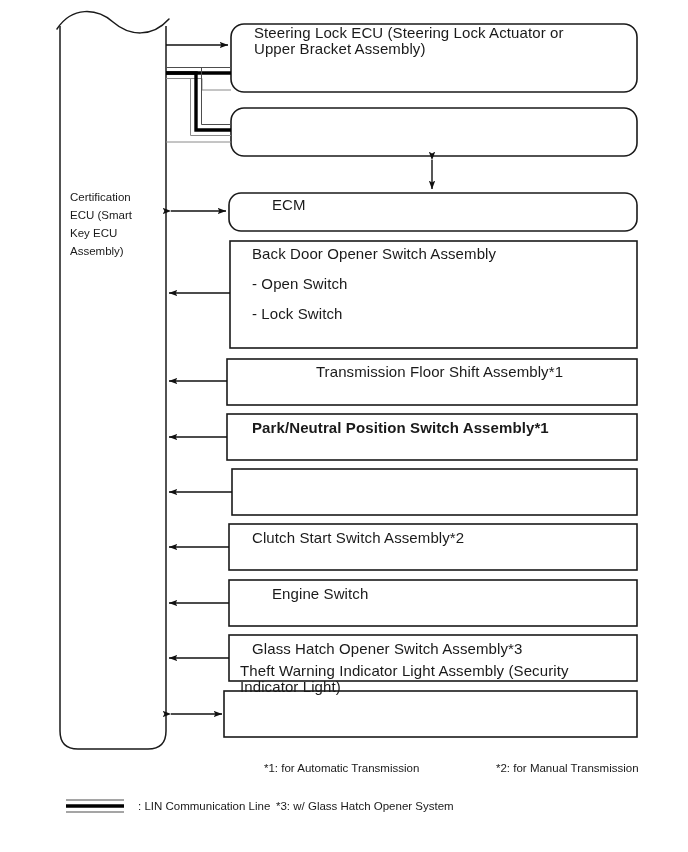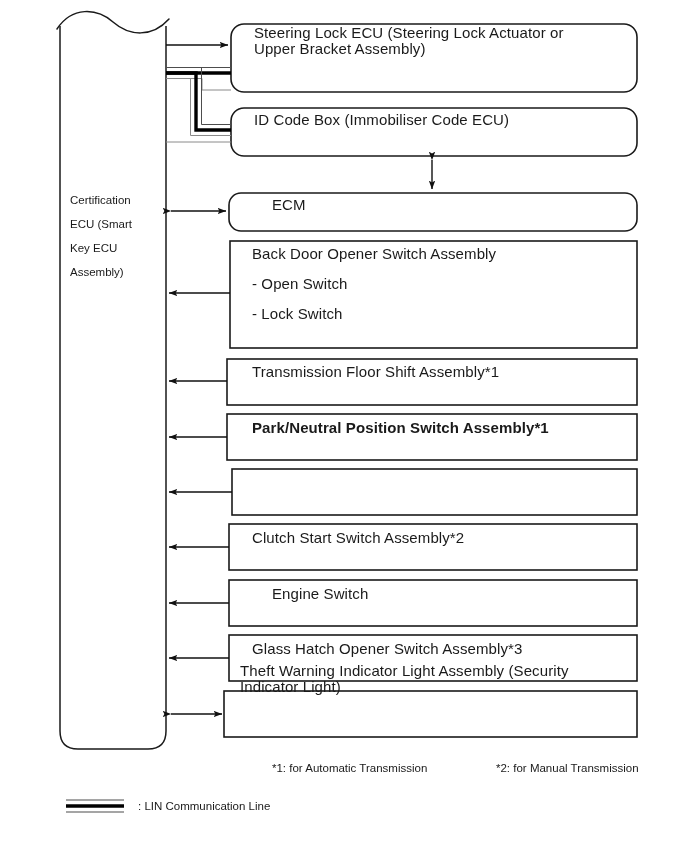--- a/index.html
+++ b/index.html
@@ -40,21 +40,21 @@
   .legend-text {
     position: absolute;
     font-size: 11.5px;
     line-height: 15px;
     color: #1a1a1a;
     white-space: nowrap;
   }
   .ecu-label {
     position: absolute;
     font-size: 11.5px;
-    line-height: 24px;
+    line-height: 18px;
     color: #1a1a1a;
     white-space: pre-line;
   }
 </style>
 </head>
 <body>
 
 <div id="stage">
 
   <svg class="svg-layer" viewBox="0 0 688 852" xmlns="http://www.w3.org/2000/svg">
@@ -137,31 +137,30 @@
   </svg>
 
   <div class="ecu-label" style="left:70px; top:188px; width:92px;">Certification
 ECU (Smart
 Key ECU
 Assembly)</div>
 
   <div class="node-label" style="left:254px; top:25px; width:370px;">Steering Lock ECU (Steering Lock Actuator or
 Upper Bracket Assembly)</div>
 
-  <div class="node-label" style="left:254px; top:112px; width:370px;">ID Code Box (Immobiliser Code ECU)</div>
 
   <div class="node-label" style="left:272px; top:197px; width:350px;">ECM</div>
 
   <div class="node-label" style="left:252px; top:246px; width:375px; line-height:15px;">Back Door Opener Switch Assembly
 
 - Open Switch
 
 - Lock Switch</div>
 
-  <div class="node-label" style="left:252px; top:364px; width:375px;">Transmission Floor Shift Assembly*1</div>
+  <div class="node-label" style="left:252px; top:364px; width:375px;text-align:center;">Transmission Floor Shift Assembly*1</div>
 
   <div class="node-label" style="left:252px; top:420px; width:375px;font-weight:bold;">Park/Neutral Position Switch Assembly*1</div>
 
 
   <div class="node-label" style="left:252px; top:530px; width:375px;">Clutch Start Switch Assembly*2</div>
 
   <div class="node-label" style="left:252px; top:586px; width:375px;margin-left:20px;">Engine Switch</div>
 
   <div class="node-label" style="left:252px; top:641px; width:375px;">Glass Hatch Opener Switch Assembly*3</div>
 
@@ -170,18 +169,19 @@
   <svg class="svg-layer" viewBox="0 0 688 852" xmlns="http://www.w3.org/2000/svg">
     <g>
       <line x1="66" y1="800" x2="124" y2="800" stroke="#4d4d4d" stroke-width="1.2"></line>
       <line x1="66" y1="806" x2="124" y2="806" stroke="#000000" stroke-width="3.6"></line>
       <line x1="66" y1="812" x2="124" y2="812" stroke="#4d4d4d" stroke-width="1.2"></line>
     </g>
   </svg>
 
   <div class="legend-text" style="left:126px; top:799px;margin-left:12px;">: LIN Communication Line</div>
 
-  <div class="legend-text" style="left:272px; top:761px;">*1: for Automatic Transmission</div>
+  <div class="legend-text" style="left:264px; top:761px;">*1: for Automatic Transmission</div>
 
   <div class="legend-text" style="left:480px; top:761px;margin-left:16px;">*2: for Manual Transmission</div>
 
+  <div class="legend-text" style="left:276px; top:799px;">*3: w/ Glass Hatch Opener System</div>
 
 </div>
 
 </body></html>

